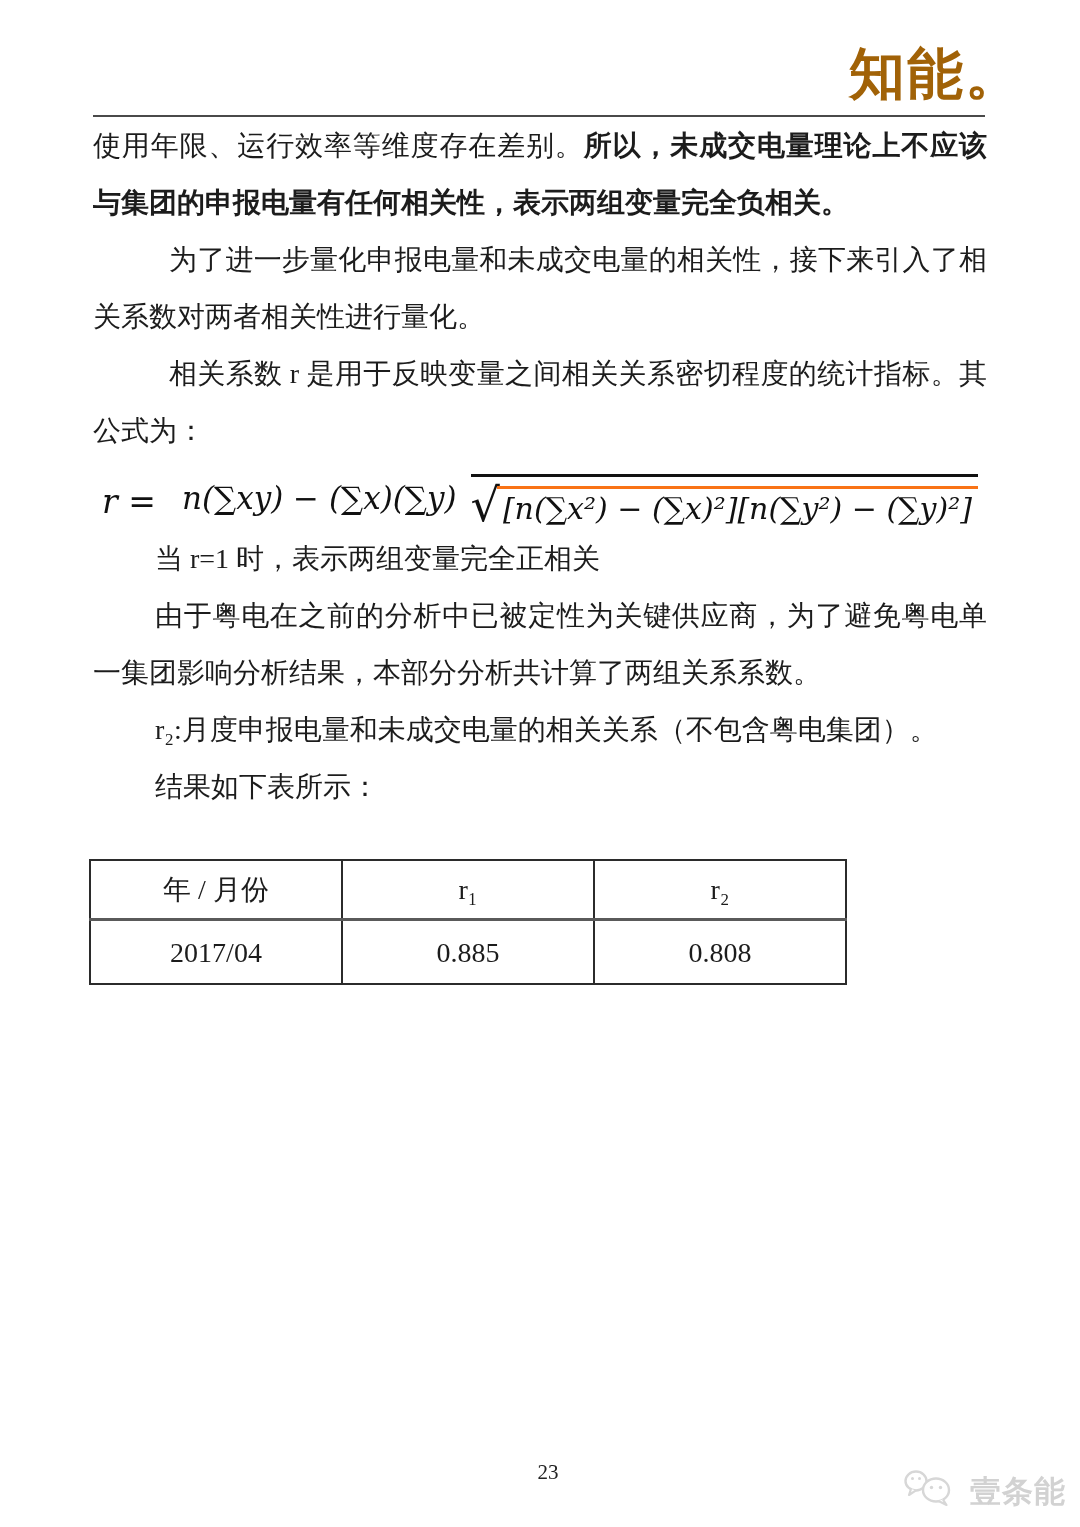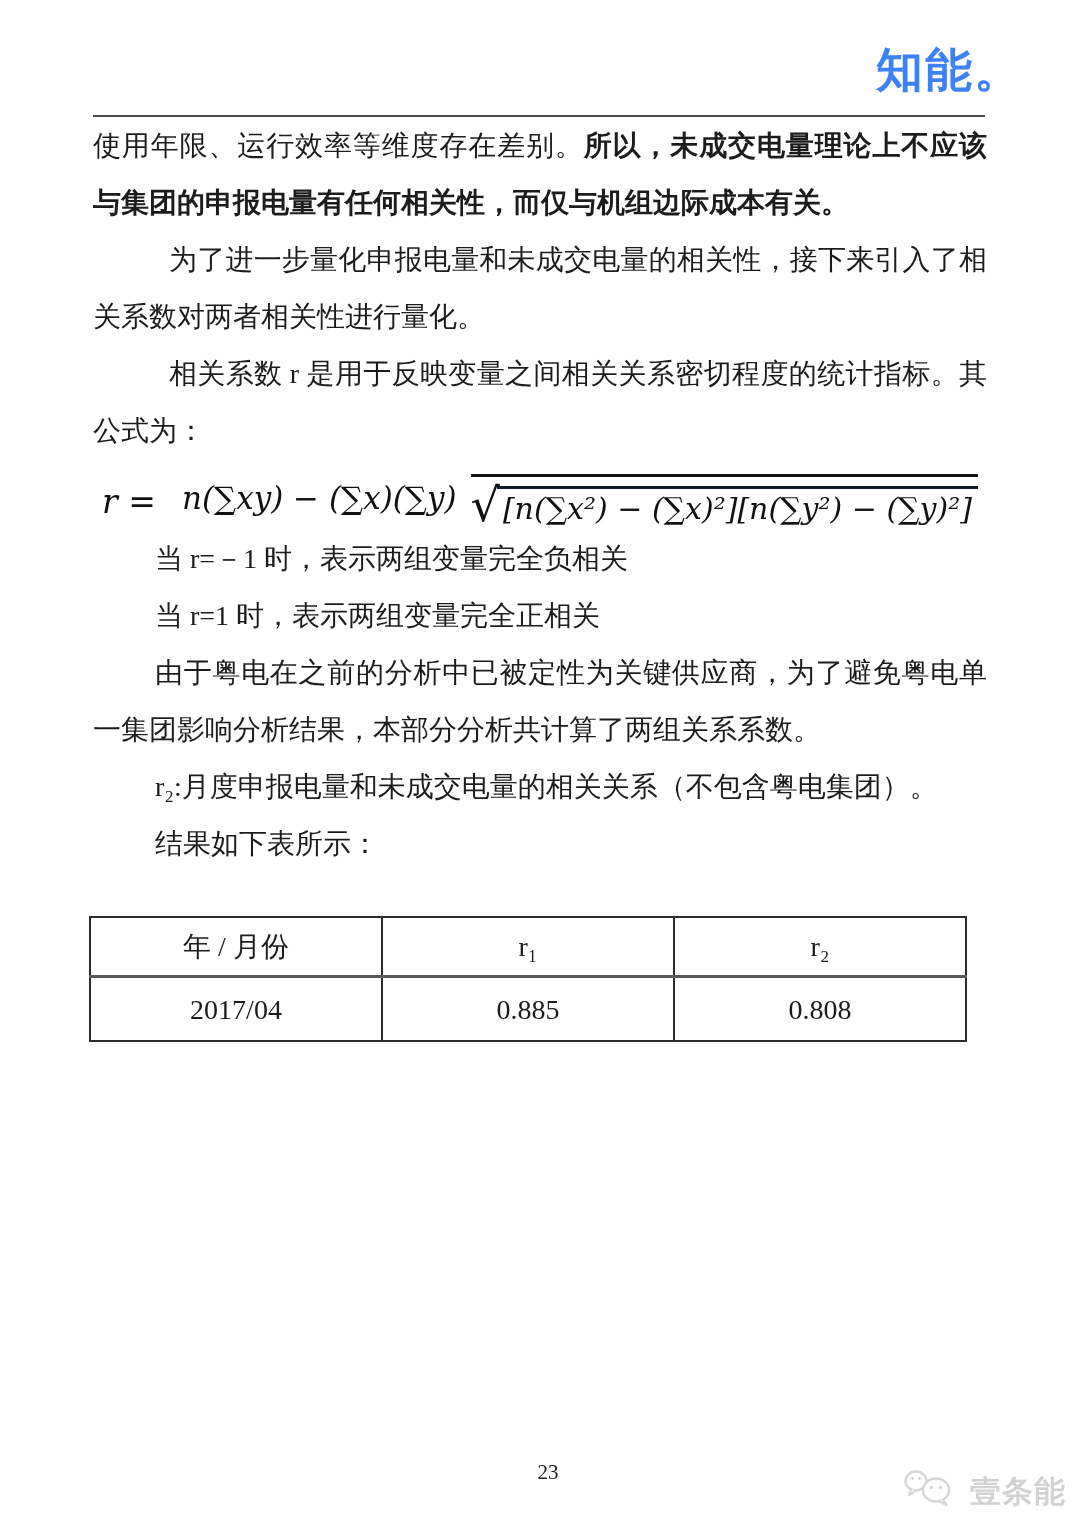--- a/index.html
+++ b/index.html
@@ -19,24 +19,24 @@
     height: 115px;
     margin: 0 95px 0 93px;
     border-bottom: 2px solid #4a4a4a;
   }
   .logo {
     position: absolute;
     right: -38px;
     top: 46px;
     font-family: "DejaVu Sans", "Liberation Sans", sans-serif;
     font-weight: 800;
-    font-size: 47px;
+    font-size: 56px;
     line-height: 1;
     letter-spacing: 2px;
-    color: #3b82f6;
+    color: #a16207;
   }
   
   .content {
     margin: 0 93px;
     font-size: 28px;
     line-height: 57px;
     text-align: justify;
   }
   .content p { margin: 0; }
   .p-first { margin-top: 22px; }
@@ -67,33 +67,33 @@
   }
   .frac-den {
     border-top: 3px solid #111;
     display: flex;
     align-items: flex-start;
     justify-content: center;
     padding-top: 5px;
   }
   .radical-sign { font-size: 46px; line-height: 1; font-style: normal; margin-right: -3px; }
   .radicand {
-    border-top: 3px solid #0f172a;
+    border-top: 3px solid #f97316;
     margin-top: 4px;
     padding: 1px 6px 2px;
     font-size: 30px;
     line-height: 1.25;
     white-space: nowrap;
   }
   
   .result-table {
     border-collapse: collapse;
     margin-top: 44px;
     margin-left: -4px;
-    width: 878px;
+    width: 758px;
     table-layout: fixed;
   }
   .result-table th, .result-table td {
     border: 2px solid #2b2b2b;
     font-weight: normal;
     font-size: 28px;
     text-align: center;
     padding: 0;
   }
   .result-table thead th { height: 57px; border-bottom: 3px solid #5a5a5a; }
@@ -127,39 +127,38 @@
 <body>
 
 <div class="page">
 
   <div class="header">
     <span class="logo">知能。</span>
   </div>
 
   <div class="content">
 
-    <p class="p-first"><span>使用年限、运行效率等维度存在差别。</span><span class="bold">所以，未成交电量理论上不应该与集团的申报电量有任何相关性，而仅与机组边际成本有关。</span></p>
+    <p class="p-first"><span>使用年限、运行效率等维度存在差别。</span><span class="bold">所以，未成交电量理论上不应该与集团的申报电量有任何相关性，表示两组变量完全负相关。</span></p>
 
     <p class="p-indent">为了进一步量化申报电量和未成交电量的相关性，接下来引入了相关系数对两者相关性进行量化。</p>
 
     <p class="p-indent">相关系数 r 是用于反映变量之间相关关系密切程度的统计指标。其公式为：</p>
 
     <div class="formula">
       <span class="f-lhs">r =</span>
       <span class="frac">
         <span class="frac-num">n(∑xy) − (∑x)(∑y)</span>
         <span class="frac-den">
           <span class="radical-sign">√</span>
           <span class="radicand">[n(∑x²) − (∑x)²][n(∑y²) − (∑y)²]</span>
         </span>
       </span>
     </div>
 
 
-    <p class="line-indent mt-case">当 r=－1 时，表示两组变量完全负相关</p>
 
     <p class="line-indent">当 r=1 时，表示两组变量完全正相关</p>
 
     <p class="line-indent">由于粤电在之前的分析中已被定性为关键供应商，为了避免粤电单一集团影响分析结果，本部分分析共计算了两组关系系数。</p>
 
 
     <p class="line-indent">r₂:月度申报电量和未成交电量的相关关系（不包含粤电集团）。</p>
 
     <p class="line-indent mt-intro">结果如下表所示：</p>
 

